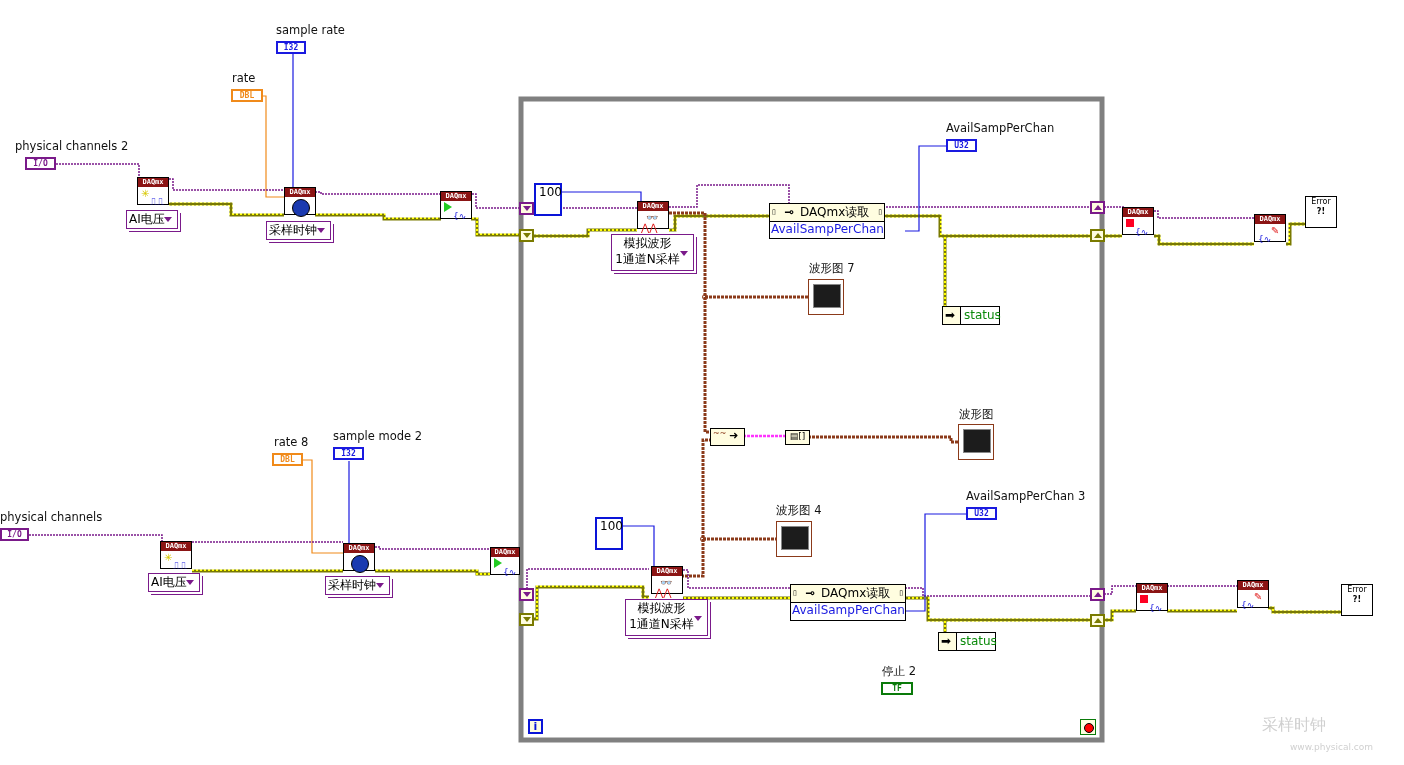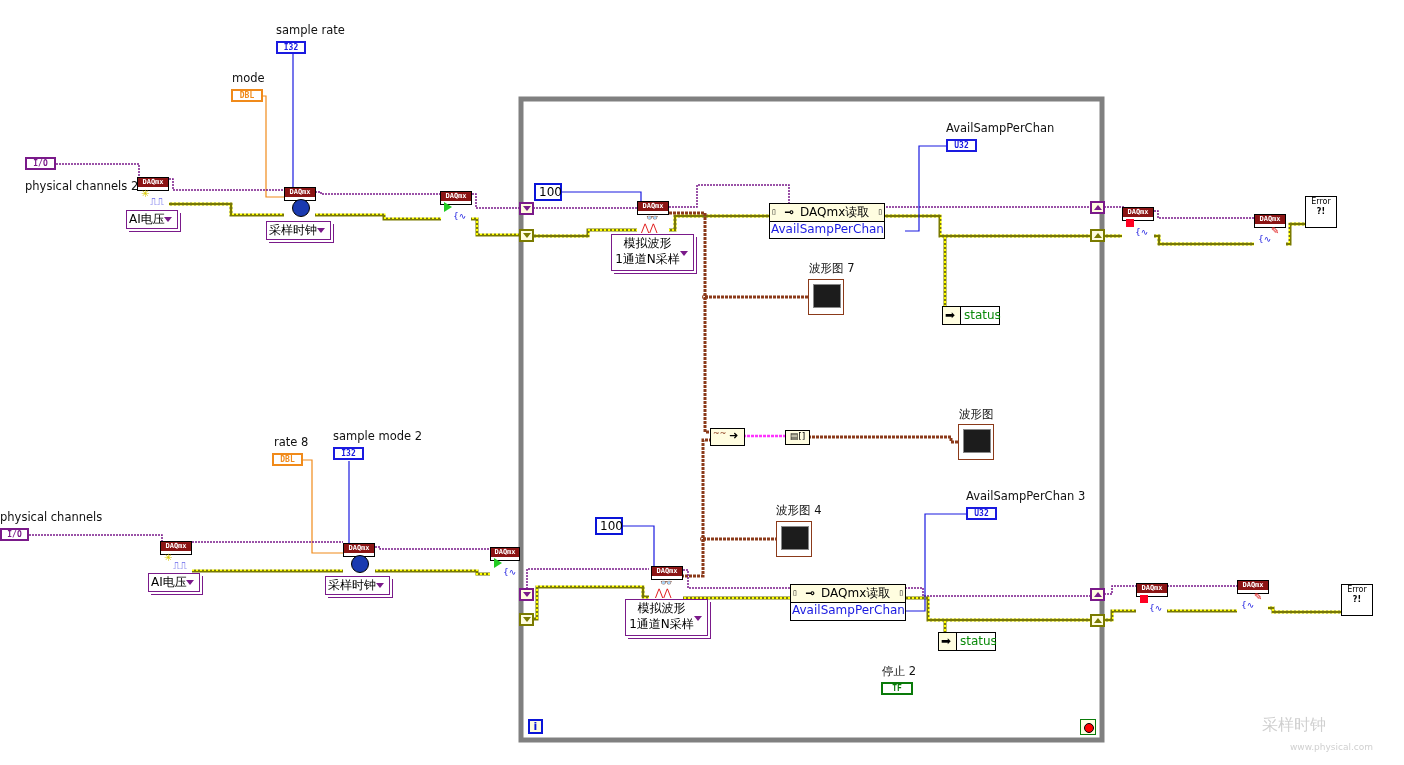--- a/index.html
+++ b/index.html
@@ -1,22 +1,22 @@
 <!DOCTYPE html>
 <html><head>
 <meta charset="utf-8">
 <style>
   html, body { margin:0; padding:0; background:#ffffff; }
   body { width:1404px; height:765px; position:relative; overflow:hidden; font-family:"DejaVu Sans", "Liberation Sans", sans-serif; }
   #canvas { position:absolute; left:0; top:0; width:1404px; height:765px; }
   .abs { position:absolute; }
   .lbl { position:absolute; font-size:11.5px; color:#111; white-space:nowrap; line-height:13px; }
-  .const { position:absolute; border:2px solid #0a14d8; background:#fff; font-size:12px; line-height:14px; padding:0 3px; color:#000; box-sizing:border-box; height:18px; }
+  .const { position:absolute; border:2px solid #0a14d8; background:#fff; font-size:12px; line-height:14px; padding:0 3px; color:#000; box-sizing:border-box; height:33px; }
   .term { position:absolute; height:13px; box-sizing:border-box; font-family:"DejaVu Sans Mono", monospace; font-size:8px; font-weight:bold; line-height:9px; text-align:center; }
-  .vi { position:absolute; width:32px; height:14px; background:#fff; border:1px solid #000; box-sizing:border-box; }
+  .vi { position:absolute; width:32px; height:28px; background:#fff; border:1px solid #000; box-sizing:border-box; }
   .vi .hdr { position:absolute; left:0; top:0; right:0; height:9px; background:#8b1414; color:#fff; font-family:"DejaVu Sans Mono", monospace; font-size:7px; line-height:9px; text-align:center; font-weight:bold; }
   .ring { position:absolute; border:1px solid #7a1a8a; background:#fff; box-sizing:border-box; font-size:12px; color:#000; box-shadow:2px 2px 0 #fff, 3px 3px 0 #7a1a8a; }
   .ring .dd { position:absolute; right:5px; width:0; height:0; border-left:4px solid transparent; border-right:4px solid transparent; border-top:5px solid #7a1a8a; }
   .prop { position:absolute; background:#fff; border:1px solid #000; box-sizing:border-box; }
   .prop .row1 { position:absolute; left:0; right:0; top:0; height:17px; background:#fffde0; border-bottom:1px solid #000; font-size:12px; line-height:17px; }
   .prop .row2 { position:absolute; left:0; right:0; top:17px; bottom:0; font-size:12px; line-height:17px; color:#1a1ae0; padding-left:1px; }
   .unb { position:absolute; height:19px; border:1px solid #000; background:#fff; box-sizing:border-box; font-size:12px; color:#0a8a0a; }
   .unb .l { position:absolute; left:0; top:0; bottom:0; width:17px; background:#fffde0; border-right:1px solid #000; }
   .graph { position:absolute; width:36px; height:36px; border:1px solid #8b3a1a; background:#fff; box-sizing:border-box; }
   .graph .scr { position:absolute; left:4px; top:4px; width:26px; height:22px; background:#1c1c1c; border:1px solid #888; }
@@ -96,24 +96,24 @@
   <polyline points="1104,594 1112,594 1112,586 1136,586" fill="none" stroke="#7a1a8a" stroke-width="1.5" stroke-dasharray="2,1"></polyline>
   <polyline points="1167,586 1237,586" fill="none" stroke="#7a1a8a" stroke-width="1.5" stroke-dasharray="2,1"></polyline>
   <polyline points="1104,620 1112,620 1112,611 1136,611" fill="none" stroke="url(#errpat)" stroke-width="3"></polyline>
   <polyline points="1167,611 1237,611" fill="none" stroke="url(#errpat)" stroke-width="3"></polyline>
   <polyline points="1268,608 1273,608 1273,612 1341,612" fill="none" stroke="url(#errpat)" stroke-width="3"></polyline>
 </svg>
 
 <div class="lbl" style="left:276px;top:24px;">sample rate</div>
 <div class="term" style="left:276px;top:41px;width:30px;border:2px solid #1a1ae0;color:#1a1ae0;"><span>I32</span></div>
 
-<div class="lbl" style="left:232px;top:72px;">mode</div>
+<div class="lbl" style="left:232px;top:72px;">rate</div>
 <div class="term" style="left:231px;top:89px;width:32px;border:2px solid #f08a1a;color:#f08a1a;"><span>DBL</span></div>
 
-<div class="lbl" style="left:25px;top:140px;margin-top:40px;">physical channels 2</div>
+<div class="lbl" style="left:15px;top:140px;">physical channels 2</div>
 <div class="term" style="left:25px;top:157px;width:31px;border:2px solid #7a1a8a;color:#7a1a8a;"><span>I/O</span></div>
 
 <div class="vi" style="left:137px;top:177px;">
   <div class="hdr">DAQmx</div>
   <span class="abs" style="left:3px;top:10px;color:#d8c800;font-size:10px;">✳</span>
   <span class="abs" style="left:12px;top:18px;color:#1a1ae0;font-size:10px;">⎍⎍</span>
 </div>
 <div class="ring" style="left:126px;top:210px;width:52px;height:19px;line-height:17px;padding-left:2px;">
   <span>AI电压</span>
   <span class="dd" style="top:6px;"></span>

